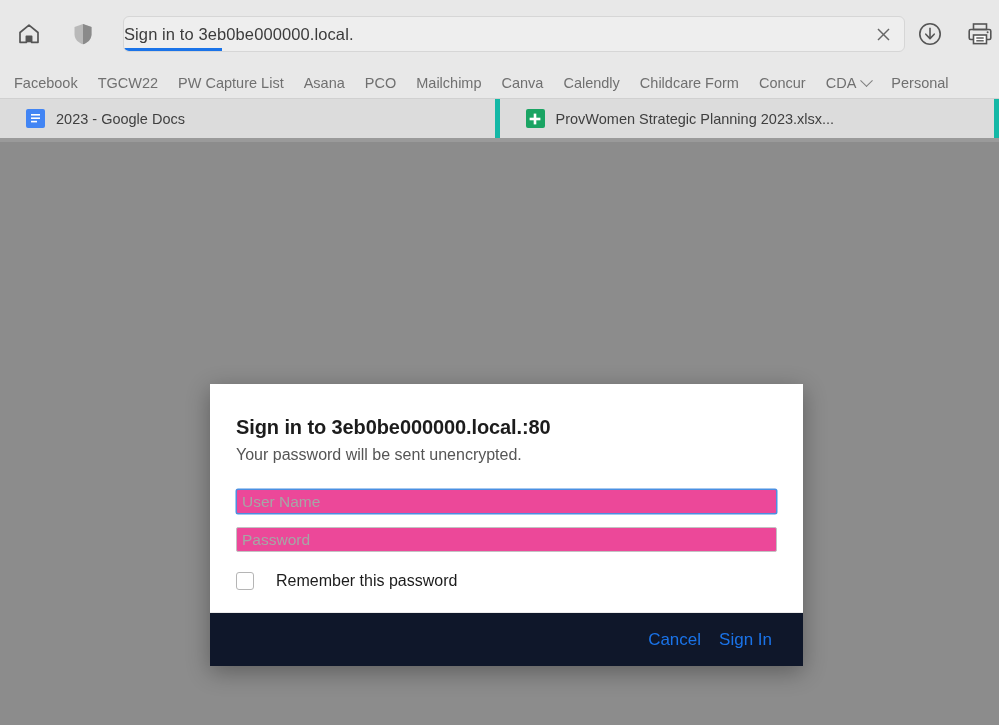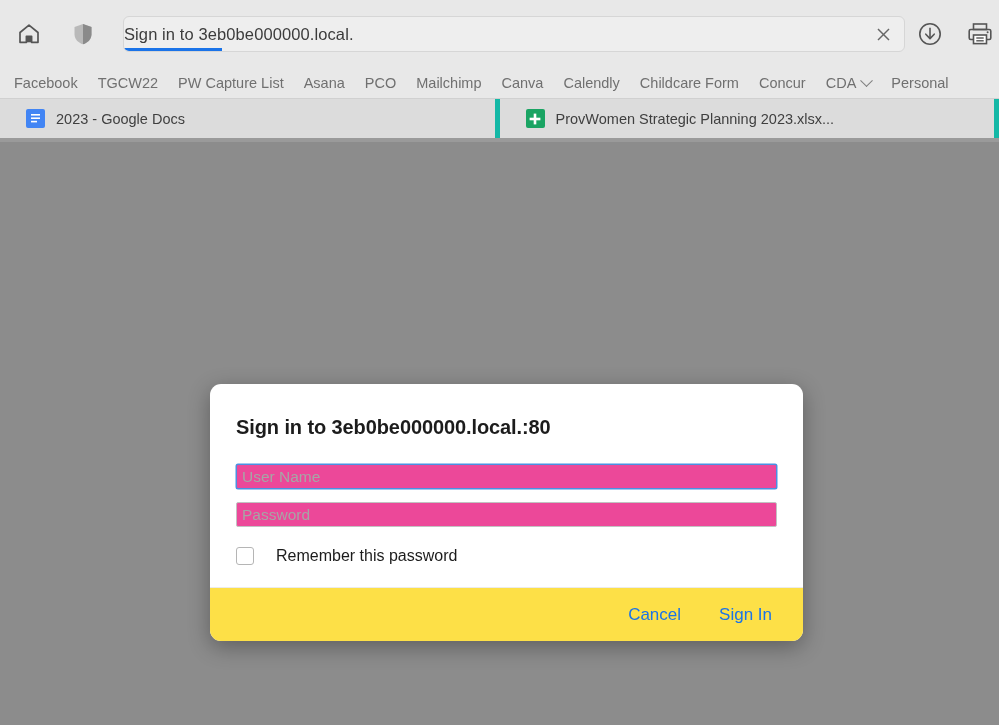--- a/index.html
+++ b/index.html
@@ -183,21 +183,21 @@
     background: #8c8c8c;
   }
 
   
   .dialog {
     position: absolute;
     left: 210px;
     top: 242px;
     width: 593px;
     background: #ffffff;
-    border-radius: 11px;
+    border-radius: 0;
     box-shadow: 0 6px 22px rgba(0,0,0,0.33);
     overflow: hidden;
   }
 
   .dialog-body { padding: 32px 26px 22px 26px; }
 
   .dialog-title {
     font-size: 20px;
     font-weight: bold;
     color: #1c1c1c;
@@ -255,23 +255,23 @@
     font-size: 16px;
     color: #1c1c1c;
   }
 
   .dialog-footer {
     border-top: 1px solid #ebebeb;
     height: 54px;
     display: flex;
     align-items: center;
     justify-content: flex-end;
-    gap: 34px;
+    gap: 14px;
     padding-right: 29px;
-    background: #fde047;
+    background: #0f172a;
   }
 
   .dlg-btn {
     font-size: 17px;
     color: #1a73e8;
     background: none;
     border: none;
     cursor: pointer;
     font-family: "Liberation Sans", sans-serif;
     padding: 4px 2px;
@@ -397,20 +397,21 @@
   <div class="tabstrip-shadow"></div>
 </div>
 
 <div class="page">
 
   <div class="dialog">
     <div class="dialog-body">
 
       <div class="dialog-title">Sign in to 3eb0be000000.local.:80</div>
 
+      <div class="dialog-subtitle">Your password will be sent unencrypted.</div>
 
       <input class="field field-username focused" type="text" autofocus="" placeholder="User Name" style="">
 
       <input class="field field-password" type="password" placeholder="Password" style="">
 
       <div class="checkbox-row">
         <div class="checkbox"></div>
         <span class="checkbox-label">Remember this password</span>
       </div>
     </div>

